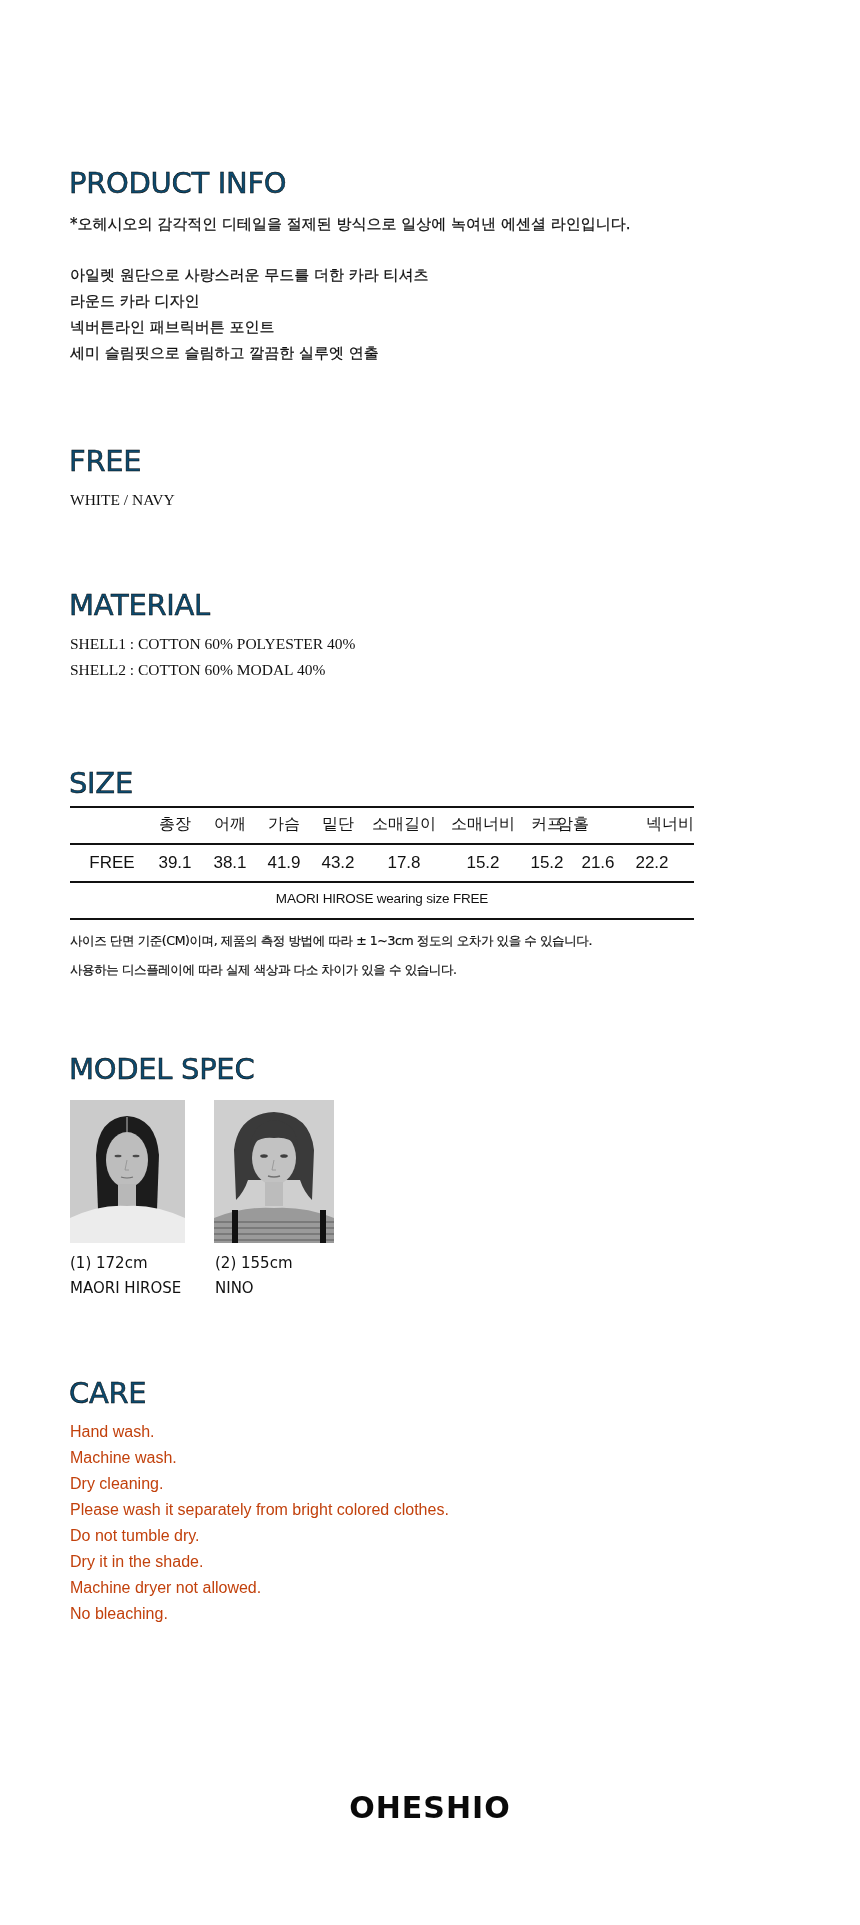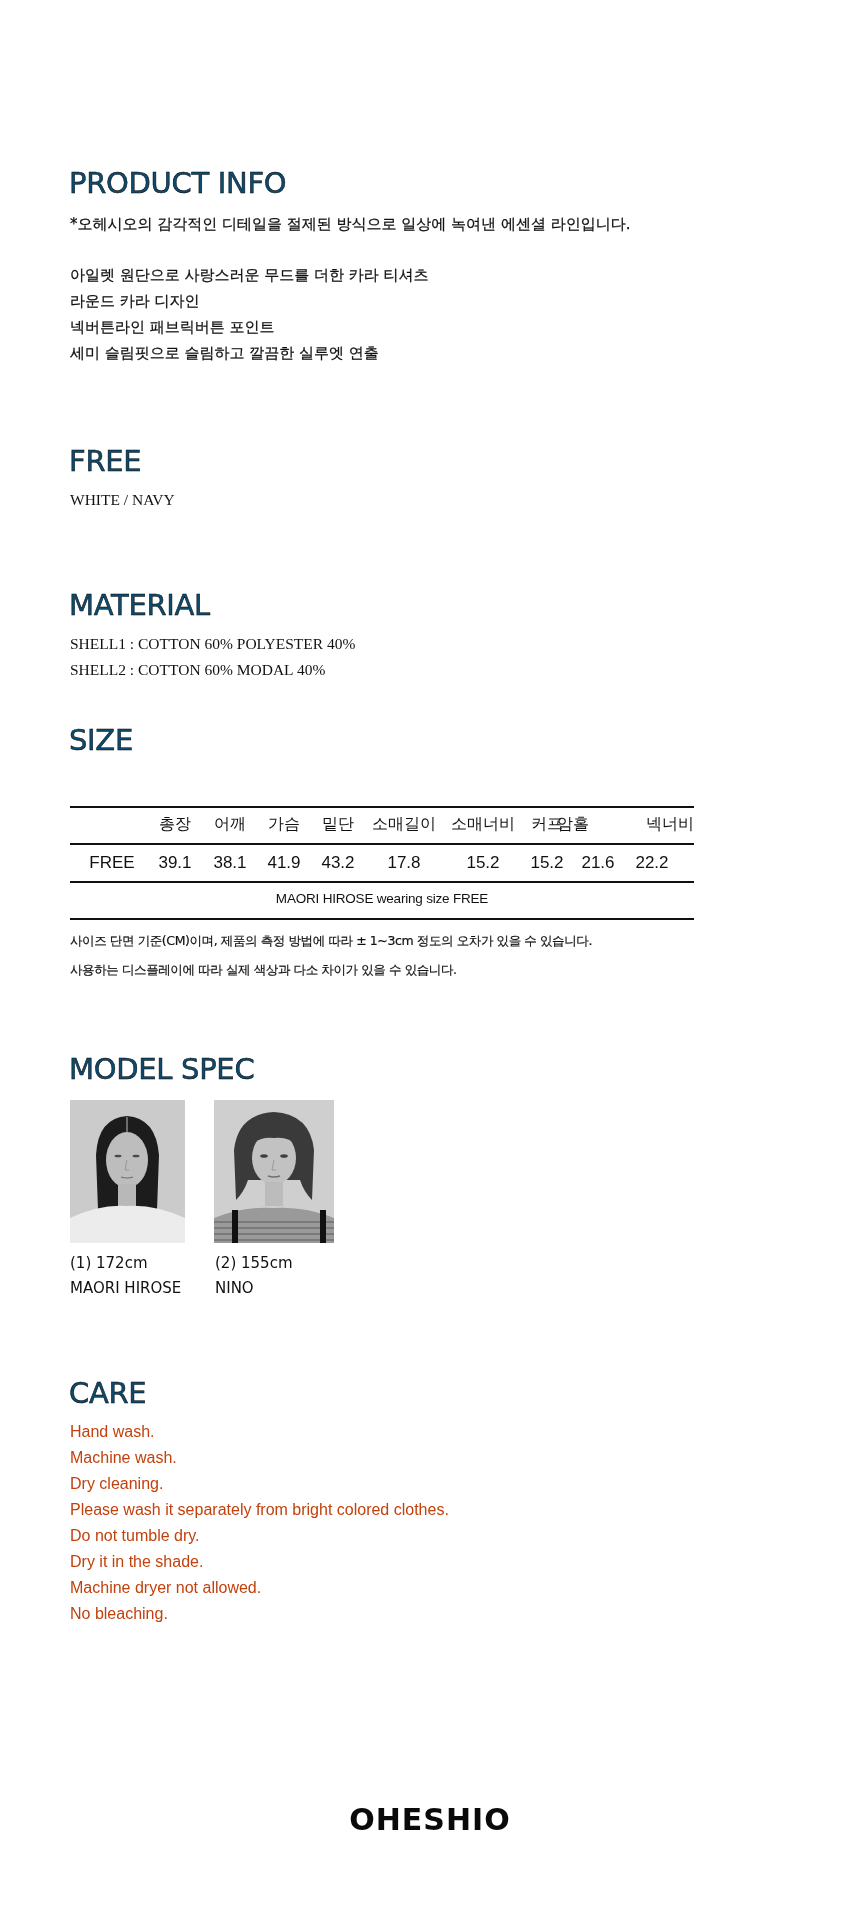--- a/index.html
+++ b/index.html
@@ -101,21 +101,20 @@
       position: absolute;
       left: 0; width: 860px;
       top: 1793px;
       text-align: center;
       font-family: "DejaVu Sans", sans-serif;
       font-weight: bold;
       font-size: 30px;
       letter-spacing: 1px;
       color: #0a0a0a;
       line-height: 1;
-      margin-top: 12px;
     }
   </style>
 </head>
 <body>
 
 <section>
   <h2 class="h" style="top:169px;">PRODUCT INFO</h2>
   <div class="line kr" style="top:217px;">*오헤시오의 감각적인 디테일을 절제된 방식으로 일상에 녹여낸 에센셜 라인입니다.</div>
   <div class="line kr" style="top:268px;">아일렛 원단으로 사랑스러운 무드를 더한 카라 티셔츠</div>
   <div class="line kr" style="top:294px;">라운드 카라 디자인</div>
@@ -128,21 +127,21 @@
   <div class="line en" style="top:492px;">WHITE / NAVY</div>
 </section>
 
 <section>
   <h2 class="h" style="top:591px;">MATERIAL</h2>
   <div class="line en" style="top:636px;">SHELL1 : COTTON 60% POLYESTER 40%</div>
   <div class="line en" style="top:662px;">SHELL2 : COTTON 60% MODAL 40%</div>
 </section>
 
 <section>
-  <h2 class="h" style="top:726px;">SIZE</h2>
+  <h2 class="h" style="top:769px;">SIZE</h2>
 
   <div class="size-table">
     <div class="rule" style="top:0;"></div>
 
     <div>
       <span class="cell kr" style="left:42px; top:10px;"></span>
       <span class="cell kr" style="left:105px; top:10px;">총장</span>
       <span class="cell kr" style="left:160px; top:10px;">어깨</span>
       <span class="cell kr" style="left:214px; top:10px;">가슴</span>
       <span class="cell kr" style="left:268px; top:10px;">밑단</span>

